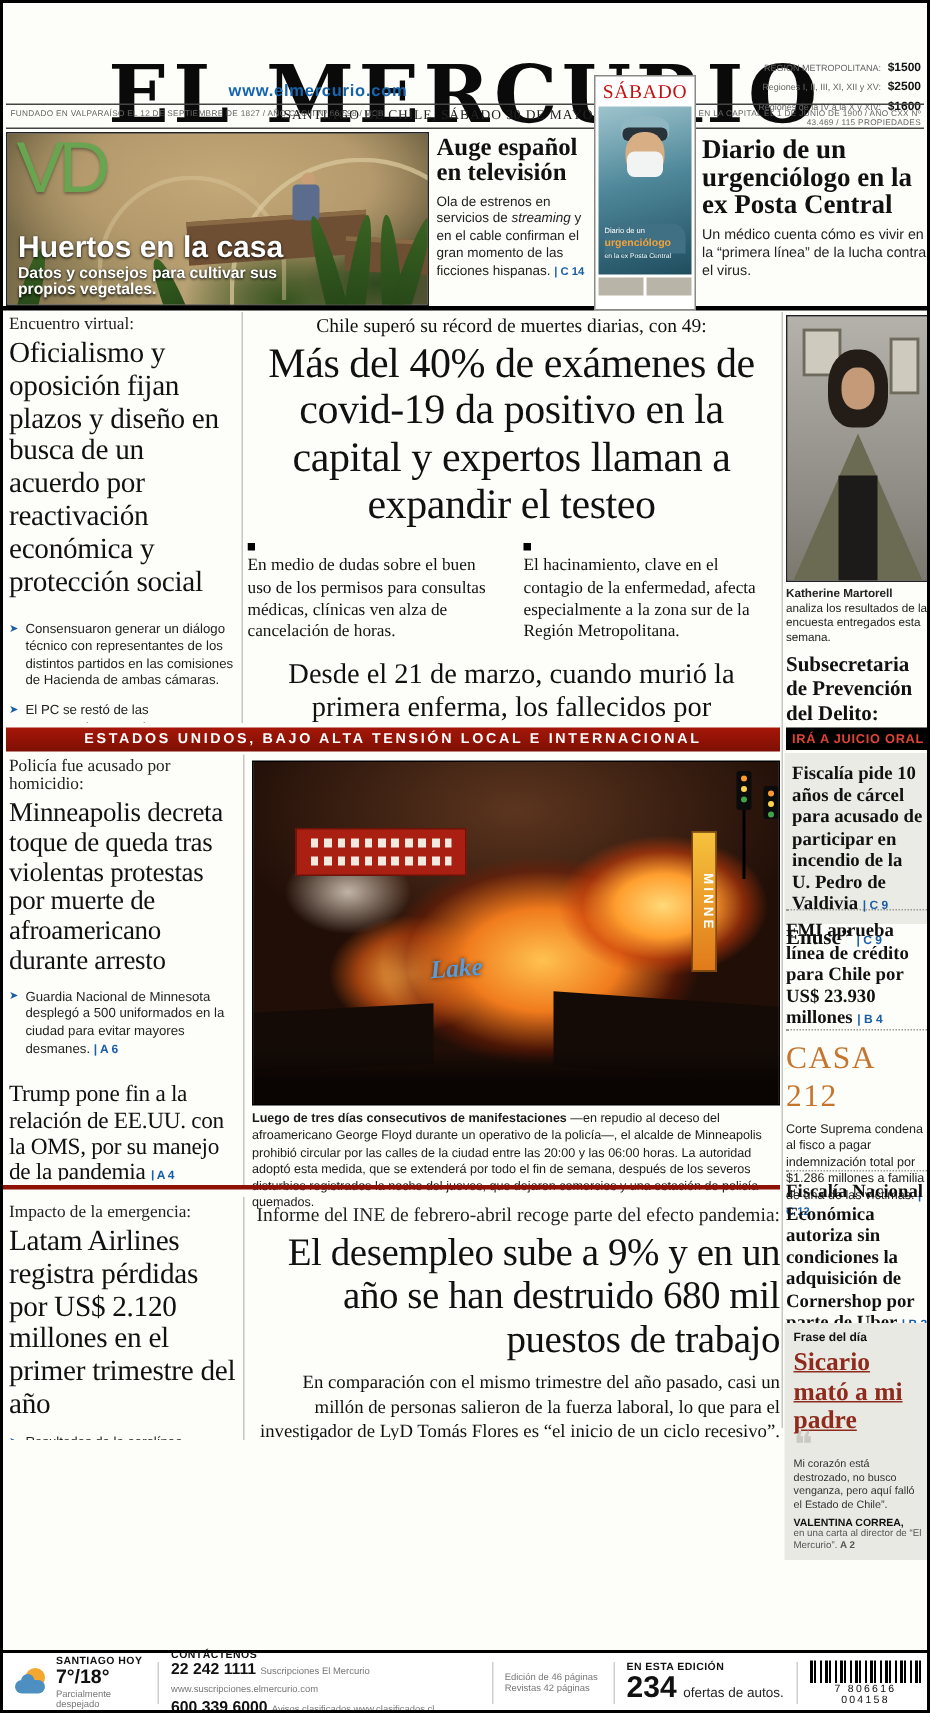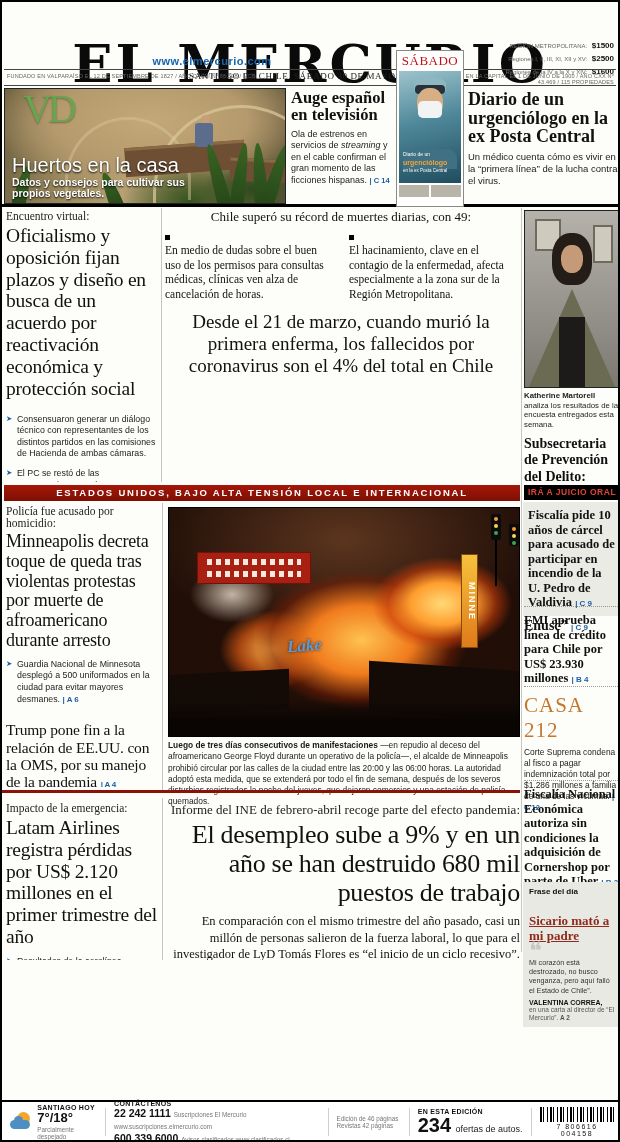--- a/index.html
+++ b/index.html
@@ -43,23 +43,23 @@
         radial-gradient(70px 45px at 88% 88%,#2e4a1e 0%,rgba(46,74,30,0) 70%),
         radial-gradient(90px 55px at 66% 98%,#35541f 0%,rgba(53,84,31,0) 75%),
         radial-gradient(160px 70px at 52% 28%,#c3a878 0%,#b59a6d 60%,rgba(181,154,109,0) 100%),
         linear-gradient(100deg,#6f6242 0%,#9c8a5e 25%,#b7a274 45%,#8d7b52 70%,#5d5438 100%);}
   .arch{position:absolute;border:3px solid #d9c79b;border-bottom:none;border-radius:90px 90px 0 0;opacity:.75;}
   .planter{position:absolute;background:#6e4f33;border-top:3px solid #8a6a45;}
   .fig-head{position:absolute;left:196px;top:26px;width:9px;height:9px;border-radius:50%;background:#c99f78;}
   .fig-body{position:absolute;left:190px;top:34px;width:18px;height:24px;background:#5b6c8c;border-radius:3px;}
   .leaf{position:absolute;bottom:-12px;width:14px;height:72px;background:linear-gradient(#3a6323,#244417);
         border-radius:50% 50% 45% 45%/90% 90% 10% 10%;}
-  .vd-logo{position:absolute;left:18px;top:0px;font-family:Liberation Serif, serif;font-size:40px;line-height:1;
+  .vd-logo{position:absolute;left:6px;top:0px;font-family:Liberation Sans, sans-serif;font-size:48px;line-height:1;
            color:#69a550;text-shadow:0 1px 2px rgba(0,0,0,.35);letter-spacing:-4px;}
-  .vd-title{position:absolute;left:7px;bottom:26px;font-weight:400;font-size:20px;color:#fff;text-shadow:0 1px 2px #000;}
+  .vd-title{position:absolute;left:7px;bottom:26px;font-weight:700;font-size:20px;color:#fff;text-shadow:0 1px 2px #000;}
   .vd-sub{position:absolute;left:7px;bottom:3px;font-weight:700;font-size:10.5px;line-height:1.1;color:#fff;width:190px;text-shadow:0 1px 2px #000;}
   .auge{left:289px;top:88px;width:104px;height:114px;text-align:left;overflow:hidden;}
   .auge-title{font-family:"Liberation Serif",serif;font-weight:700;font-size:16.5px;line-height:1.02;}
   .auge-body{font-size:9px;line-height:1.28;margin-top:5px;color:#222;}
   .doctor{left:466px;top:88px;width:152px;height:114px;overflow:hidden;}
   .doctor-title{font-family:"Liberation Serif",serif;font-weight:700;font-size:18px;line-height:1.03;}
   .doctor-body{font-size:9.5px;line-height:1.3;margin-top:5px;color:#222;}
   .rule-thick{left:0;top:202px;width:620px;height:3px;background:#000;}
   
   .kicker{font-family:"Liberation Serif",serif;font-size:11.5px;color:#222;}
@@ -117,22 +117,22 @@
   .rail-item{left:522px;width:96px;}
   .rail-head{font-family:"Liberation Serif",serif;font-weight:700;font-size:12.5px;line-height:1.16;}
   .dotted{border-top:1px dotted #9a9a95;padding-top:6px;}
   .juicio{left:522px;top:483px;width:96px;height:15px;background:#000;color:#e04433;font-weight:700;font-size:8.5px;
           letter-spacing:.5px;text-align:center;line-height:15px;}
   .fiscalia{left:521px;top:500px;width:98px;background:#ebebe6;padding:6px 5px;box-sizing:border-box;}
   .casa-label{font-family:"Liberation Serif",serif;font-size:21px;letter-spacing:1px;color:#c5762e;}
   .casa-body{font-size:8.4px;line-height:1.3;margin-top:4px;color:#222;}
   .frase{left:521px;top:880px;width:98px;background:#e9e9e4;padding:5px 6px;box-sizing:border-box;}
   .frase-label{font-weight:700;font-size:8px;}
-  .frase-title{font-family:"Liberation Serif",serif;font-weight:700;font-size:13px;line-height:1.15;color:#8e2b1c;
-               text-decoration:underline;margin-top:18px;}
+  .frase-title{font-family:"Liberation Serif",serif;font-weight:700;font-size:17px;line-height:1.15;color:#8e2b1c;
+               text-decoration:underline;margin-top:2px;}
   .frase-q{font-size:24px;line-height:14px;color:#c9c9c2;font-family:"Liberation Serif",serif;}
   .frase-quote{font-size:7.2px;line-height:1.28;color:#333;}
   .frase-author{font-weight:700;font-size:7px;margin-top:4px;}
   .frase-note{font-size:6.5px;color:#555;line-height:1.25;}
   
   .latam{left:4px;top:800px;width:152px;height:158px;overflow:hidden;}
   .desem{left:166px;top:800px;width:352px;height:158px;overflow:hidden;text-align:right;}
   .desem-head{font-family:"Liberation Serif",serif;font-size:26px;line-height:1.12;letter-spacing:-.3px;margin-top:2px;}
   .desem-body{font-family:"Liberation Serif",serif;font-size:12.5px;line-height:1.3;margin-top:6px;}
   
@@ -227,20 +227,21 @@
 
   <div class="abs acuerdo">
     <div class="kicker">Encuentro virtual:</div>
     <div class="head-col">Oficialismo y oposición fijan plazos y diseño en busca de un acuerdo por reactivación económica y protección social</div>
     <div class="bullet" style="margin-top:14px"><span class="arw">➤</span><span>Consensuaron generar un diálogo técnico con representantes de los distintos partidos en las comisiones de Hacienda de ambas cámaras.</span></div>
     <div class="bullet"><span class="arw">➤</span><span>El PC se restó de las conversaciones, en las que participan Chile Vamos, parte de la ex Nueva Mayoría y Revolución Democrática.</span> </div>
   </div>
 
   <div class="abs covid">
     <div class="covid-kicker">Chile superó su récord de muertes diarias, con 49:</div>
+    <div class="covid-head">Más del 40% de exámenes de covid-19 da positivo en la capital y expertos llaman a expandir el testeo</div>
     <div class="covid-pts">
       <div class="pt"><span class="sq"></span><span>En medio de dudas sobre el buen uso de los permisos para consultas médicas, clínicas ven alza de cancelación de horas.</span></div>
       <div class="pt"><span class="sq"></span><span>El hacinamiento, clave en el contagio de la enfermedad, afecta especialmente a la zona sur de la Región Metropolitana.</span></div>
     </div>
     <div class="covid-sub">Desde el 21 de marzo, cuando murió la primera enferma, los fallecidos por coronavirus son el 4% del total en Chile</div>
 
   </div>
 
   <div class="abs mart">
     <div class="mart-photo">

